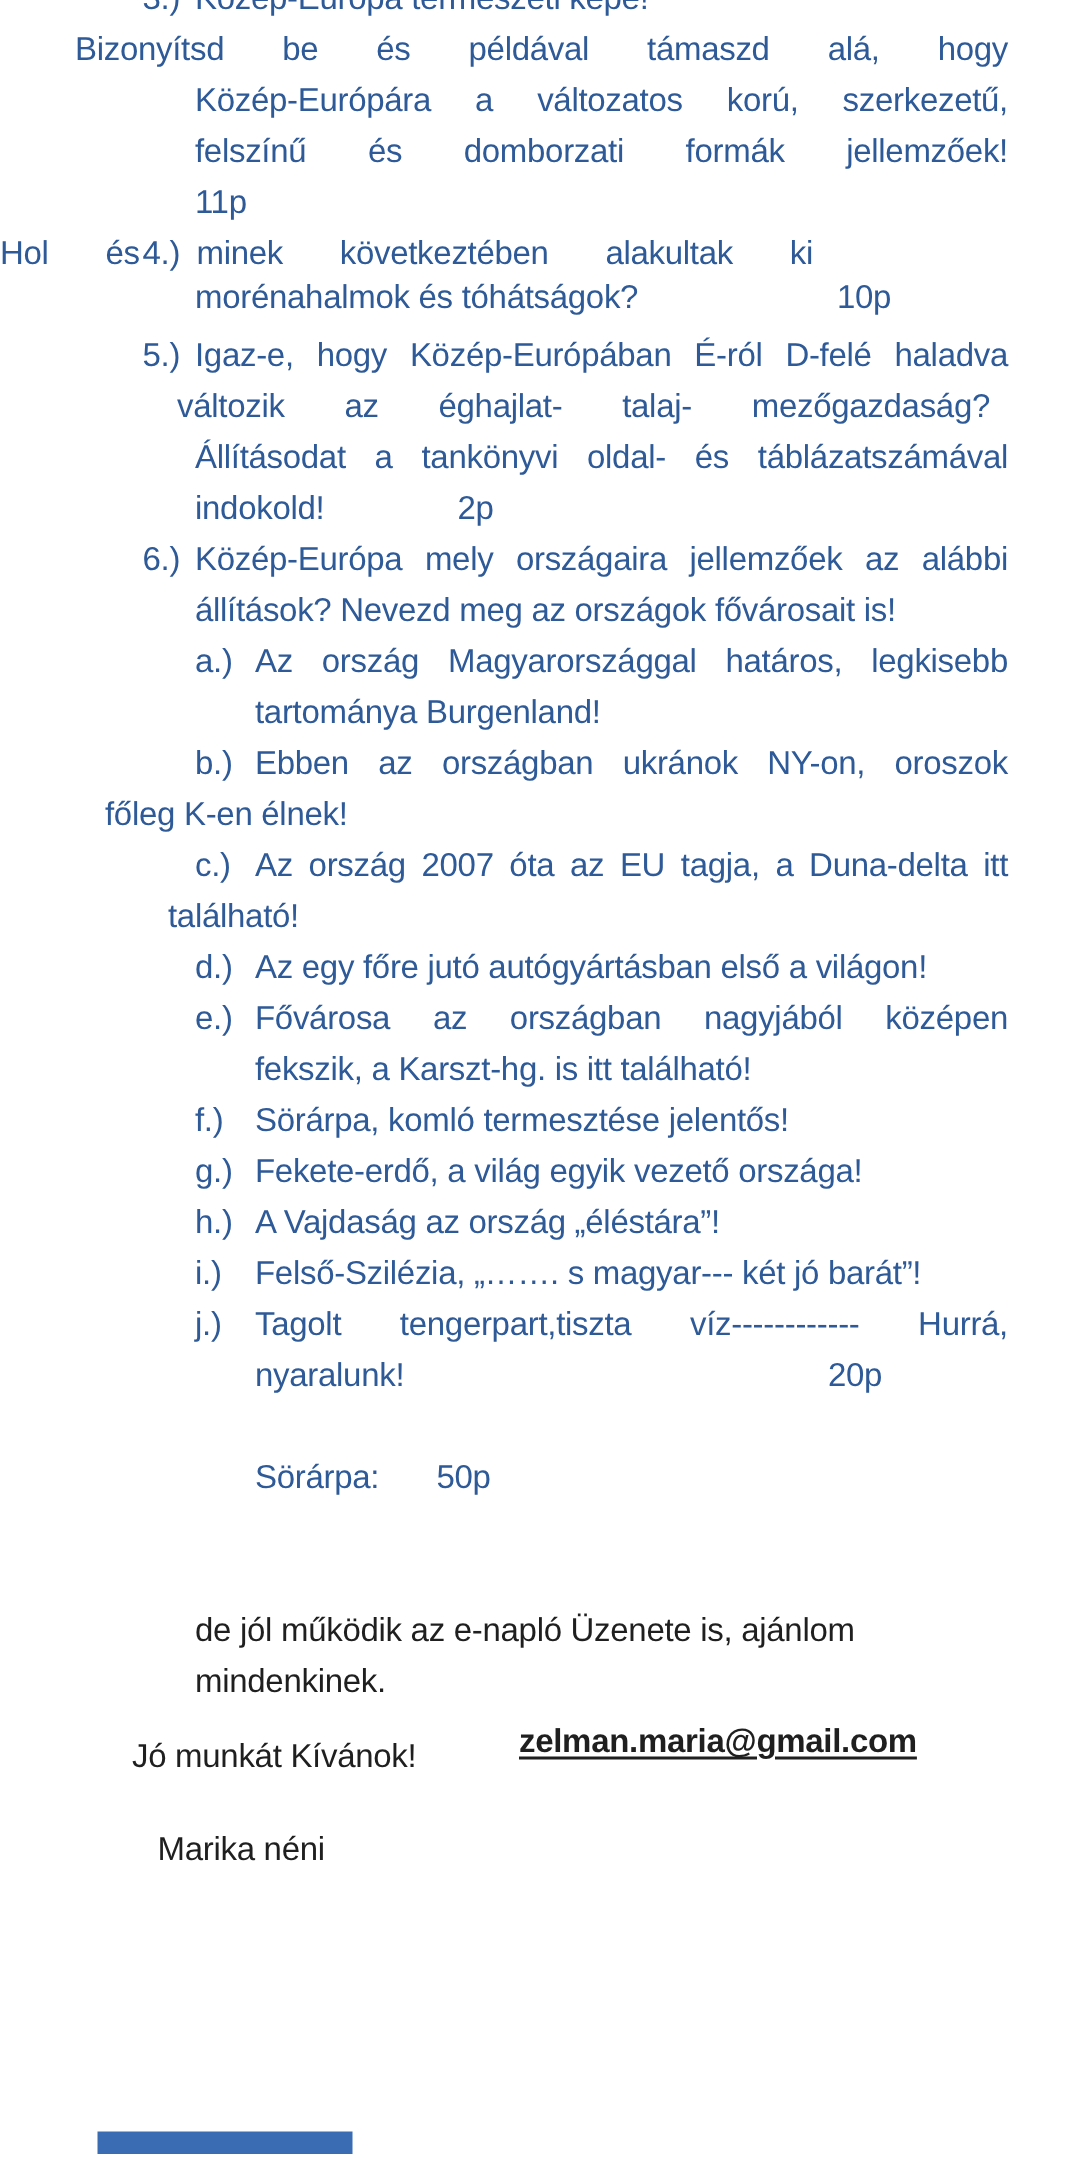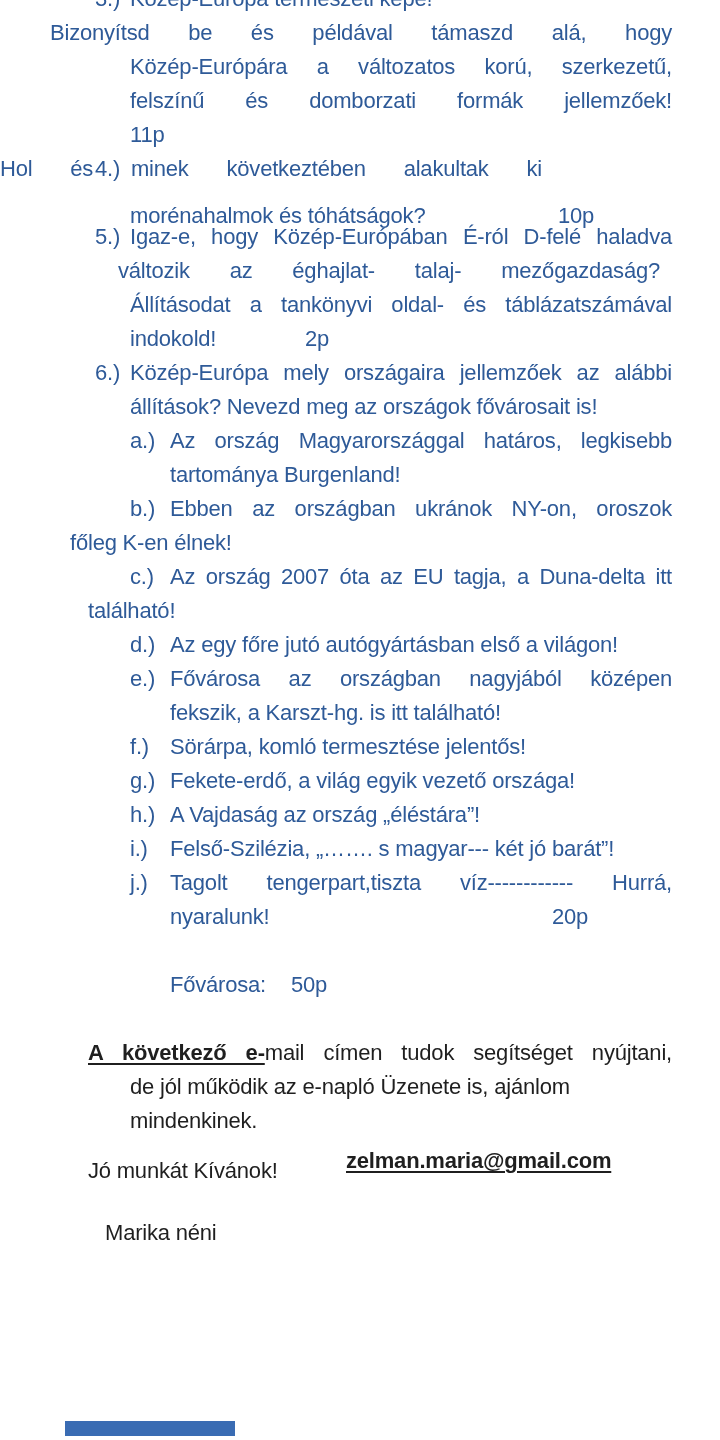--- a/index.html
+++ b/index.html
@@ -46,21 +46,21 @@
     <div class="j" style="margin-left:130px;width:542px">felszínű és domborzati formák jellemzőek!</div>
   </div>
   <div class="ln" style="top:118px">
     <div style="margin-left:130px">11p</div>
   </div>
 
   <div class="ln" style="top:152px">
     <span class="num" style="left:95px">4.)</span>
     <div class="j" style="width:542px">Hol és minek következtében alakultak ki</div>
   </div>
-  <div class="ln" style="top:199px">
+  <div class="ln" style="top:181px">
     <div style="margin-left:130px">morénahalmok és tóhátságok?</div>
     <span class="pts" style="left:558px">10p</span>
   </div>
 
   <div class="ln" style="top:220px">
     <span class="num" style="left:95px">5.)</span>
     <div class="j" style="margin-left:130px;width:542px">Igaz-e, hogy Közép-Európában É-ról D-felé haladva</div>
   </div>
   <div class="ln" style="top:254px">
     <div class="j" style="margin-left:118px;width:542px">változik az éghajlat- talaj- mezőgazdaság?</div>
@@ -95,21 +95,21 @@
   </div>
   <div class="ln" style="top:526px">
     <div style="margin-left:70px">főleg K-en élnek!</div>
   </div>
 
   <div class="ln" style="top:560px">
     <span class="num" style="left:130px">c.)</span>
     <div class="j" style="margin-left:170px;width:502px">Az ország 2007 óta az EU tagja, a Duna-delta itt</div>
   </div>
   <div class="ln" style="top:594px">
-    <div style="margin-left:88px">található!</div>
+    <div style="margin-left:112px">található!</div>
   </div>
 
   <div class="ln" style="top:628px">
     <span class="num" style="left:130px">d.)</span>
     <div style="margin-left:170px">Az egy főre jutó autógyártásban első a világon!</div>
   </div>
 
   <div class="ln" style="top:662px">
     <span class="num" style="left:130px">e.)</span>
     <div class="j" style="margin-left:170px;width:502px">Fővárosa az országban nagyjából középen</div>
@@ -141,29 +141,24 @@
   <div class="ln" style="top:866px">
     <span class="num" style="left:130px">j.)</span>
     <div class="j" style="margin-left:170px;width:502px">Tagolt tengerpart,tiszta víz------------ Hurrá,</div>
   </div>
   <div class="ln" style="top:900px">
     <div style="margin-left:170px">nyaralunk!</div>
     <span class="pts" style="left:552px">20p</span>
   </div>
 
   <div class="ln" style="top:968px">
-    <div style="margin-left:170px">Fővárosa:</div>
+    <div style="margin-left:170px">Sörárpa:</div>
     <span class="pts" style="left:291px">50p</span>
   </div>
 
-  <div class="ln blk" style="top:1036px">
-    <div class="j" style="margin-left:88px;width:584px">
-      <span class="lead">A következő e-</span><span>mail címen tudok segítséget nyújtani,</span>
-    </div>
-  </div>
   <div class="ln blk" style="top:1104px">
     <div style="margin-left:130px">mindenkinek.</div>
   </div>
   <div class="ln blk" style="top:1070px">
     <div style="margin-left:130px">de jól működik az e-napló Üzenete is, ajánlom</div>
   </div>
 
   <div class="ln blk" style="top:1144px">
     <div style="margin-left:346px" class="email">zelman.maria@gmail.com</div>
   </div>

